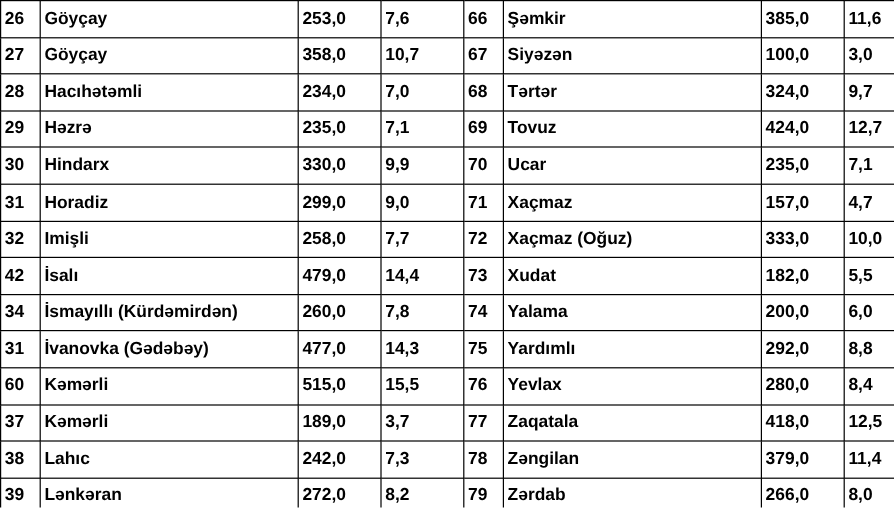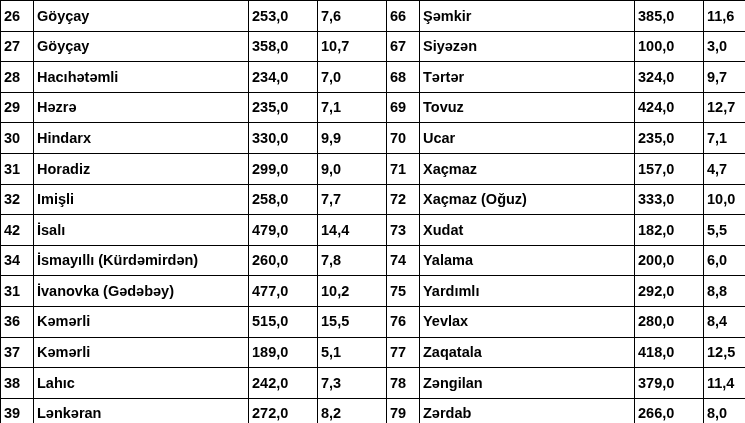--- a/index.html
+++ b/index.html
@@ -146,41 +146,41 @@
         <td class="val2">7,8</td>
         <td class="num">74</td>
         <td class="name">Yalama</td>
         <td class="val1">200,0</td>
         <td class="val2">6,0</td>
       </tr>
       <tr>
         <td class="num">31</td>
         <td class="name">İvanovka (Gədəbəy)</td>
         <td class="val1">477,0</td>
-        <td class="val2">10,2</td>
+        <td class="val2">14,3</td>
         <td class="num">75</td>
         <td class="name">Yardımlı</td>
         <td class="val1">292,0</td>
         <td class="val2">8,8</td>
       </tr>
       <tr>
-        <td class="num">36</td>
+        <td class="num">60</td>
         <td class="name">Kəmərli</td>
         <td class="val1">515,0</td>
         <td class="val2">15,5</td>
         <td class="num">76</td>
         <td class="name">Yevlax</td>
         <td class="val1">280,0</td>
         <td class="val2">8,4</td>
       </tr>
       <tr>
         <td class="num">37</td>
         <td class="name">Kəmərli</td>
         <td class="val1">189,0</td>
-        <td class="val2">5,1</td>
+        <td class="val2">3,7</td>
         <td class="num">77</td>
         <td class="name">Zaqatala</td>
         <td class="val1">418,0</td>
         <td class="val2">12,5</td>
       </tr>
       <tr>
         <td class="num">38</td>
         <td class="name">Lahıc</td>
         <td class="val1">242,0</td>
         <td class="val2">7,3</td>

